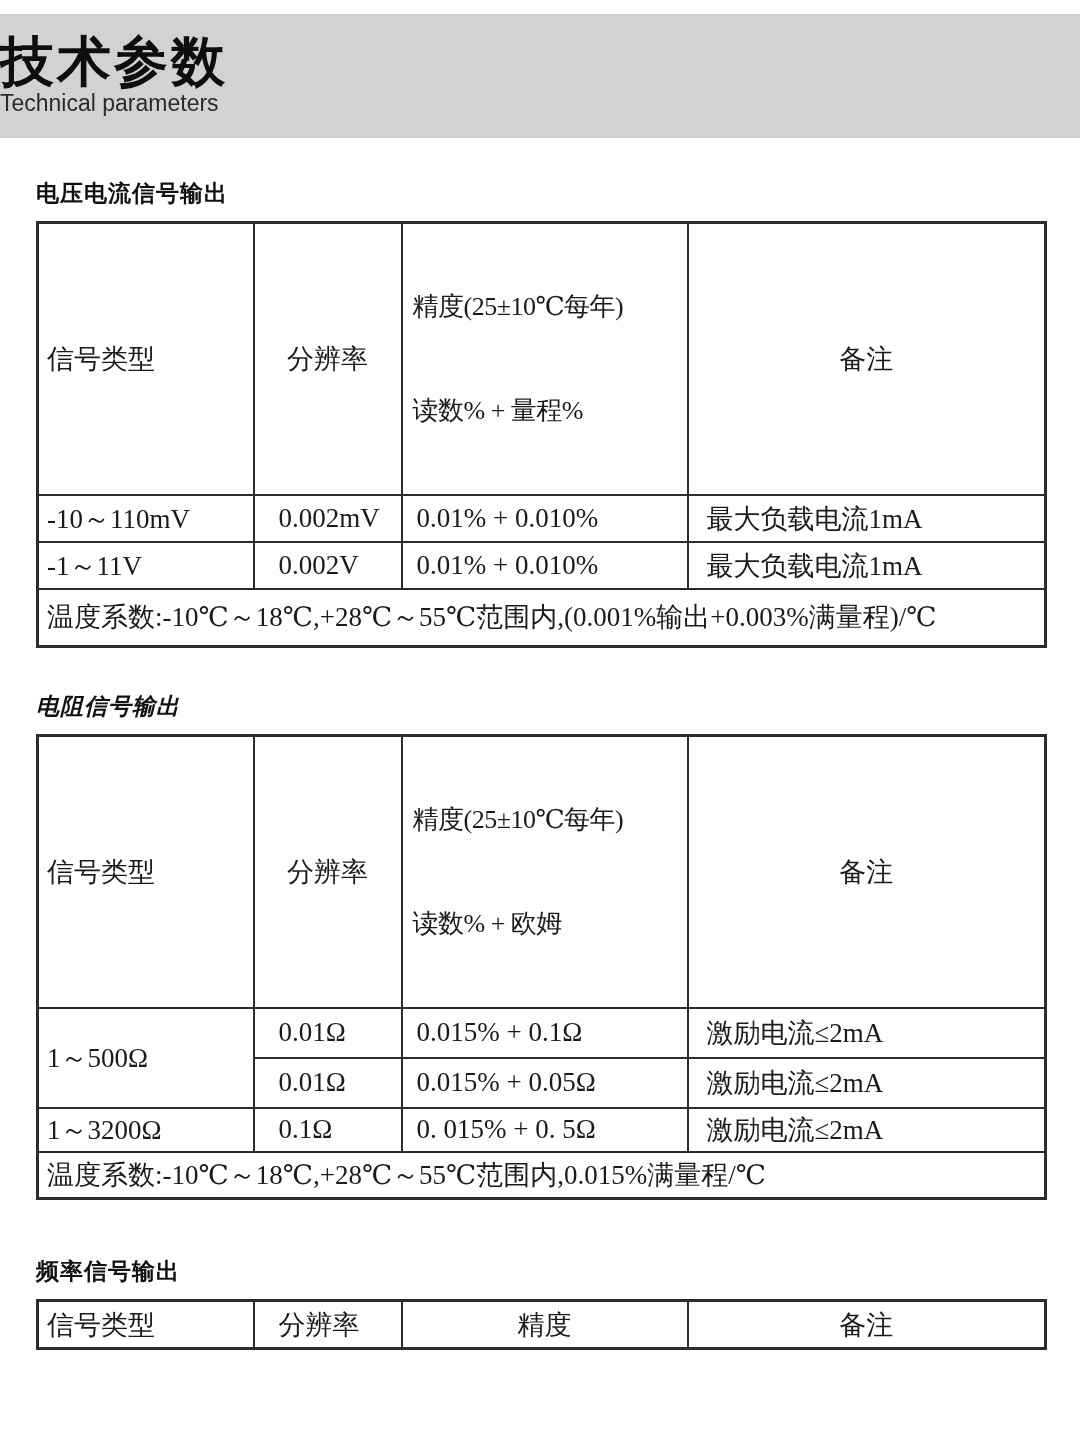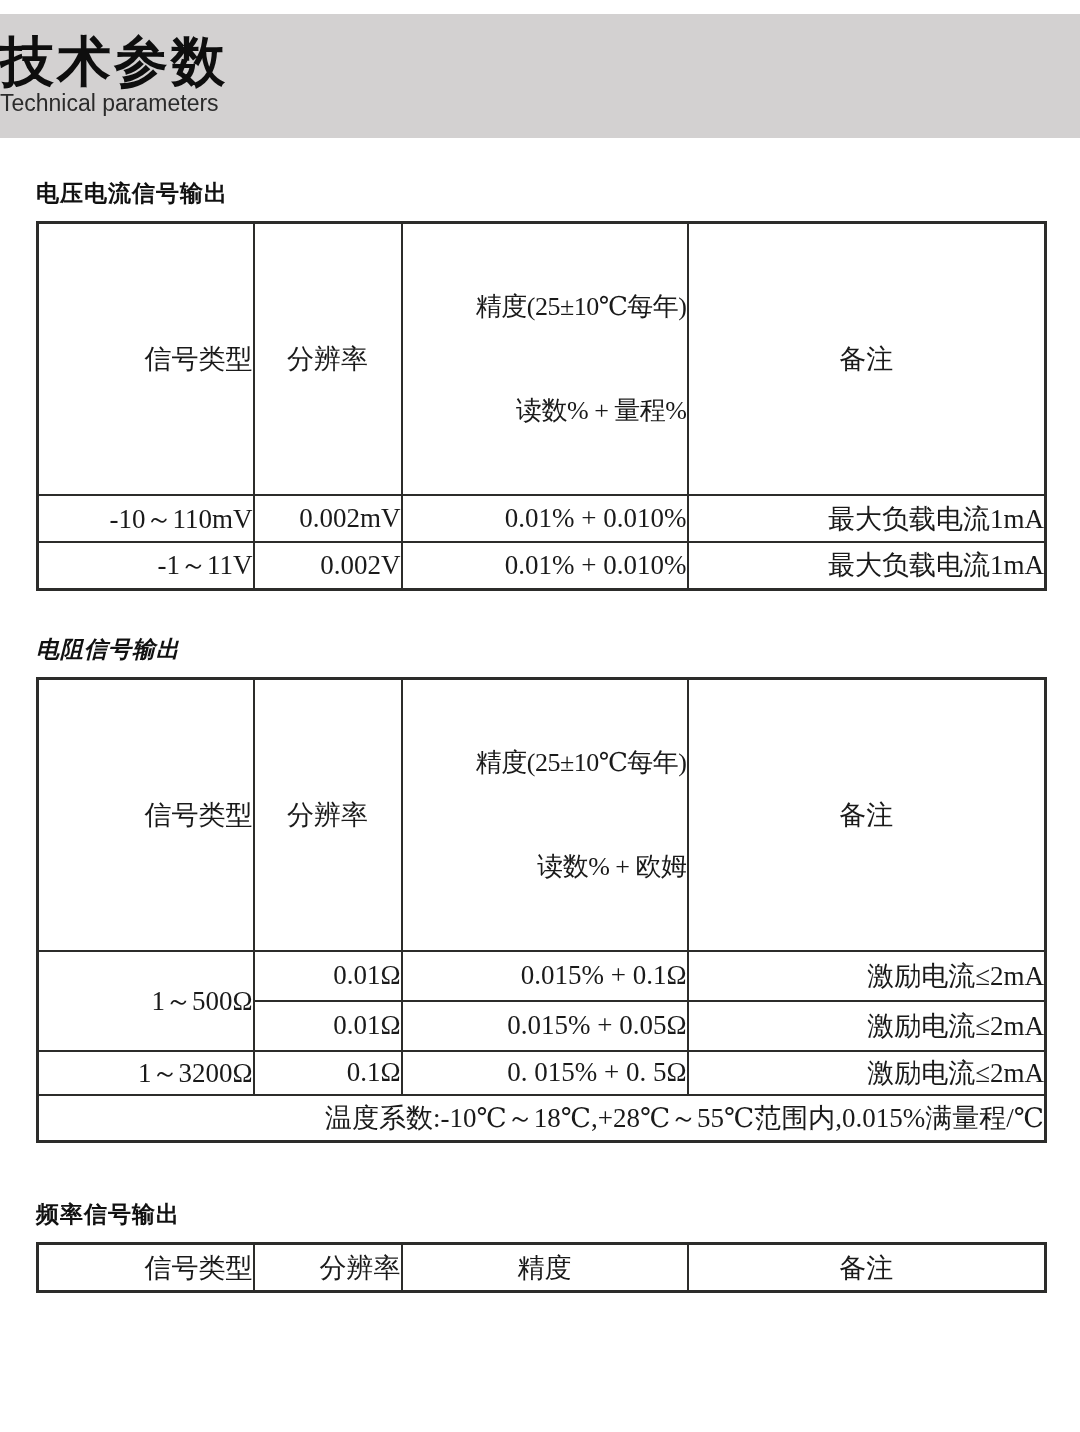--- a/index.html
+++ b/index.html
@@ -38,26 +38,25 @@
   table{
     border-collapse:collapse;width:1008px;table-layout:fixed;
     margin-top:12px;
   }
   table{border:3px solid var(--border);}
   td{
     border:2px solid var(--border);
     font-size:27px;color:var(--text);
     vertical-align:middle;white-space:pre-wrap;
     overflow:hidden;
-    text-align:right;
   }
   col.c1{width:216px}col.c2{width:148px}col.c3{width:286px}col.c4{width:358px}
   .pl1{padding-left:8px}
   .pl2{padding-left:24px}
-  .pl3{padding-left:26px}
+  .pl3{padding-left:14px}
   .pl4{padding-left:18px}
   .ctr{text-align:center}
   .acc-h{font-size:26px;line-height:42px;padding-left:10px;letter-spacing:-0.5px;}
   .t1 .h-row td{height:90px}
   .t1 .d-row td{height:47px}
   .t1 .f-row td{height:57px}
   .t2 .h-row td{height:94px}
   .t2 .s-row td{height:50px}
   .t2 .d-row td{height:44px}
   .t2 .f-row td{height:47px}
@@ -96,20 +95,23 @@
       <td class="pl1">-10～110mV</td>
       <td class="pl2">0.002mV</td>
       <td class="pl3">0.01% + 0.010%</td>
       <td class="pl4">最大负载电流1mA</td>
     </tr>
     <tr class="d-row">
       <td class="pl1">-1～11V</td>
       <td class="pl2">0.002V</td>
       <td class="pl3">0.01% + 0.010%</td>
       <td class="pl4">最大负载电流1mA</td>
+    </tr>
+    <tr class="f-row">
+      <td colspan="4" class="f-cell">温度系数:-10℃～18℃,+28℃～55℃范围内,(0.001%输出+0.003%满量程)/℃</td>
     </tr>
   </tbody>
     </table>
 
   <div class="sec-title st2">电阻信号输出</div>
   <table class="t2">
     <colgroup>
         <col class="c1">
         <col class="c2">
         <col class="c3">

